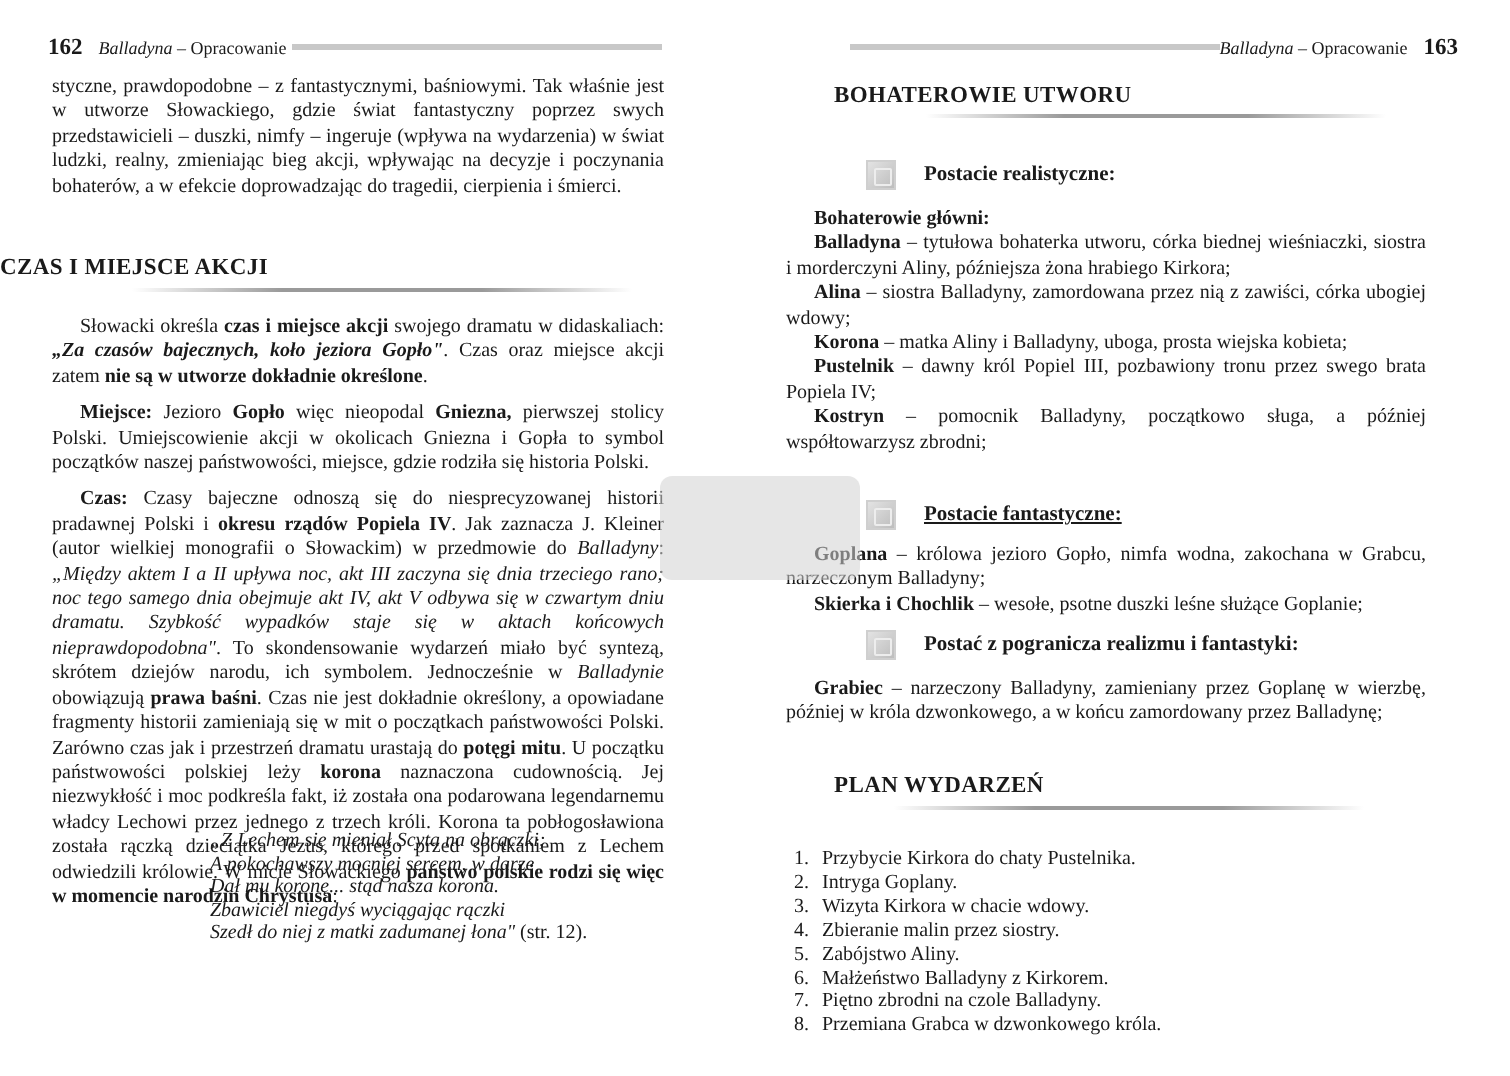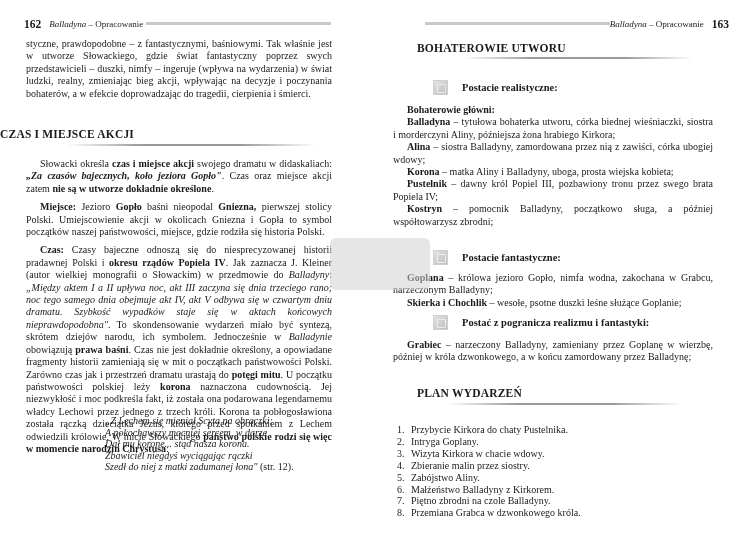--- a/index.html
+++ b/index.html
@@ -58,21 +58,21 @@
 
     <div class="text" style="top:38px;">
       <p>styczne, prawdopodobne – z fantastycznymi, baśniowymi. Tak właśnie jest w utworze Słowackiego, gdzie świat fantastyczny poprzez swych przedstawicieli – duszki, nimfy – ingeruje (wpływa na wydarzenia) w świat ludzki, realny, zmieniając bieg akcji, wpływając na decyzje i poczynania bohaterów, a w efekcie doprowadzając do tragedii, cierpienia i śmierci.</p>
     </div>
 
     <div class="section-title" style="left:0; width:377px; top:128px;">CZAS I MIEJSCE AKCJI</div>
     <div class="section-rule" style="left:66px; width:250px; top:144px;"></div>
 
     <div class="text" style="top:158px;">
       <p class="indent"><span>Słowacki określa </span><b>czas i miejsce akcji</b><span> swojego dramatu w didaskaliach: </span><b><i>„Za czasów bajecznych, koło jeziora Gopło"</i></b><span>. Czas oraz miejsce akcji zatem </span><b>nie są w utworze dokładnie określone</b><span>.</span></p>
-      <p class="indent" style="margin-top:6px;"><b>Miejsce:</b><span> Jezioro </span><b>Gopło</b><span> baśni nieopodal </span><b>Gniezna,</b><span> pierwszej stolicy Polski. Umiejscowienie akcji w okolicach Gniezna i Gopła to symbol początków naszej państwowości, miejsce, gdzie rodziła się historia Polski.</span></p>
+      <p class="indent" style="margin-top:6px;"><b>Miejsce:</b><span> Jezioro </span><b>Gopło</b><span> więc nieopodal </span><b>Gniezna,</b><span> pierwszej stolicy Polski. Umiejscowienie akcji w okolicach Gniezna i Gopła to symbol początków naszej państwowości, miejsce, gdzie rodziła się historia Polski.</span></p>
       <p class="indent" style="margin-top:6px;"><b>Czas:</b><span> Czasy bajeczne odnoszą się do niesprecyzowanej historii pradawnej Polski i </span><b>okresu rządów Popiela IV</b><span>. Jak zaznacza J. Kleiner (autor wielkiej monografii o Słowackim) w przedmowie do </span><i>Balladyny</i><span>: </span><i>„Między aktem I a II upływa noc, akt III zaczyna się dnia trzeciego rano; noc tego samego dnia obejmuje akt IV, akt V odbywa się w czwartym dniu dramatu. Szybkość wypadków staje się w aktach końcowych nieprawdopodobna"</i><span>. To skondensowanie wydarzeń miało być syntezą, skrótem dziejów narodu, ich symbolem. Jednocześnie w </span><i>Balladynie</i><span> obowiązują </span><b>prawa baśni</b><span>. Czas nie jest dokładnie określony, a opowiadane fragmenty historii zamieniają się w mit o początkach państwowości Polski. Zarówno czas jak i przestrzeń dramatu urastają do </span><b>potęgi mitu</b><span>. U początku państwowości polskiej leży </span><b>korona</b><span> naznaczona cudownością. Jej niezwykłość i moc podkreśla fakt, iż została ona podarowana legendarnemu władcy Lechowi przez jednego z trzech króli. Korona ta pobłogosławiona została rączką dzieciątka Jezus, którego przed spotkaniem z Lechem odwiedzili królowie. W micie Słowackiego </span><b>państwo polskie rodzi się więc w momencie narodzin Chrystusa</b><span>:</span></p>
     </div>
 
     <div class="poem">
       <div>„Z Lechem się mieniał Scyta na obrączki;</div>
       <div>A pokochawszy mocniej sercem, w darze</div>
       <div>Dał mu koronę... stąd nasza korona.</div>
       <div>Zbawiciel niegdyś wyciągając rączki</div>
       <div><span>Szedł do niej z matki zadumanej łona"</span><span class="tail"> (str. 12).</span></div>
     </div>
@@ -95,21 +95,21 @@
 
     <div class="text" style="top:104px;">
       <p class="indent"><b>Bohaterowie główni:</b></p>
       <p class="indent"><b>Balladyna</b><span> – tytułowa bohaterka utworu, córka biednej wieśniaczki, siostra i morderczyni Aliny, późniejsza żona hrabiego Kirkora;</span></p>
       <p class="indent"><b>Alina</b><span> – siostra Balladyny, zamordowana przez nią z zawiści, córka ubogiej wdowy;</span></p>
       <p class="indent"><b>Korona</b><span> – matka Aliny i Balladyny, uboga, prosta wiejska kobieta;</span></p>
       <p class="indent"><b>Pustelnik</b><span> – dawny król Popiel III, pozbawiony tronu przez swego brata Popiela IV;</span></p>
       <p class="indent"><b>Kostryn</b><span> – pomocnik Balladyny, początkowo sługa, a później współtowarzysz zbrodni;</span></p>
     </div>
 
-    <div class="subhead" style="top:250px;">
+    <div class="subhead" style="top:250px;text-decoration:underline;">
       <span class="sq"></span>
       <span>Postacie fantastyczne:</span>
     </div>
 
     <div class="text" style="top:272px;">
       <p class="indent"><b>Goplana</b><span> – królowa jezioro Gopło, nimfa wodna, zakochana w Grabcu, narzeczonym Balladyny;</span></p>
       <p class="indent"><b>Skierka i Chochlik</b><span> – wesołe, psotne duszki leśne służące Goplanie;</span></p>
     </div>
 
     <div class="subhead" style="top:315px;">

